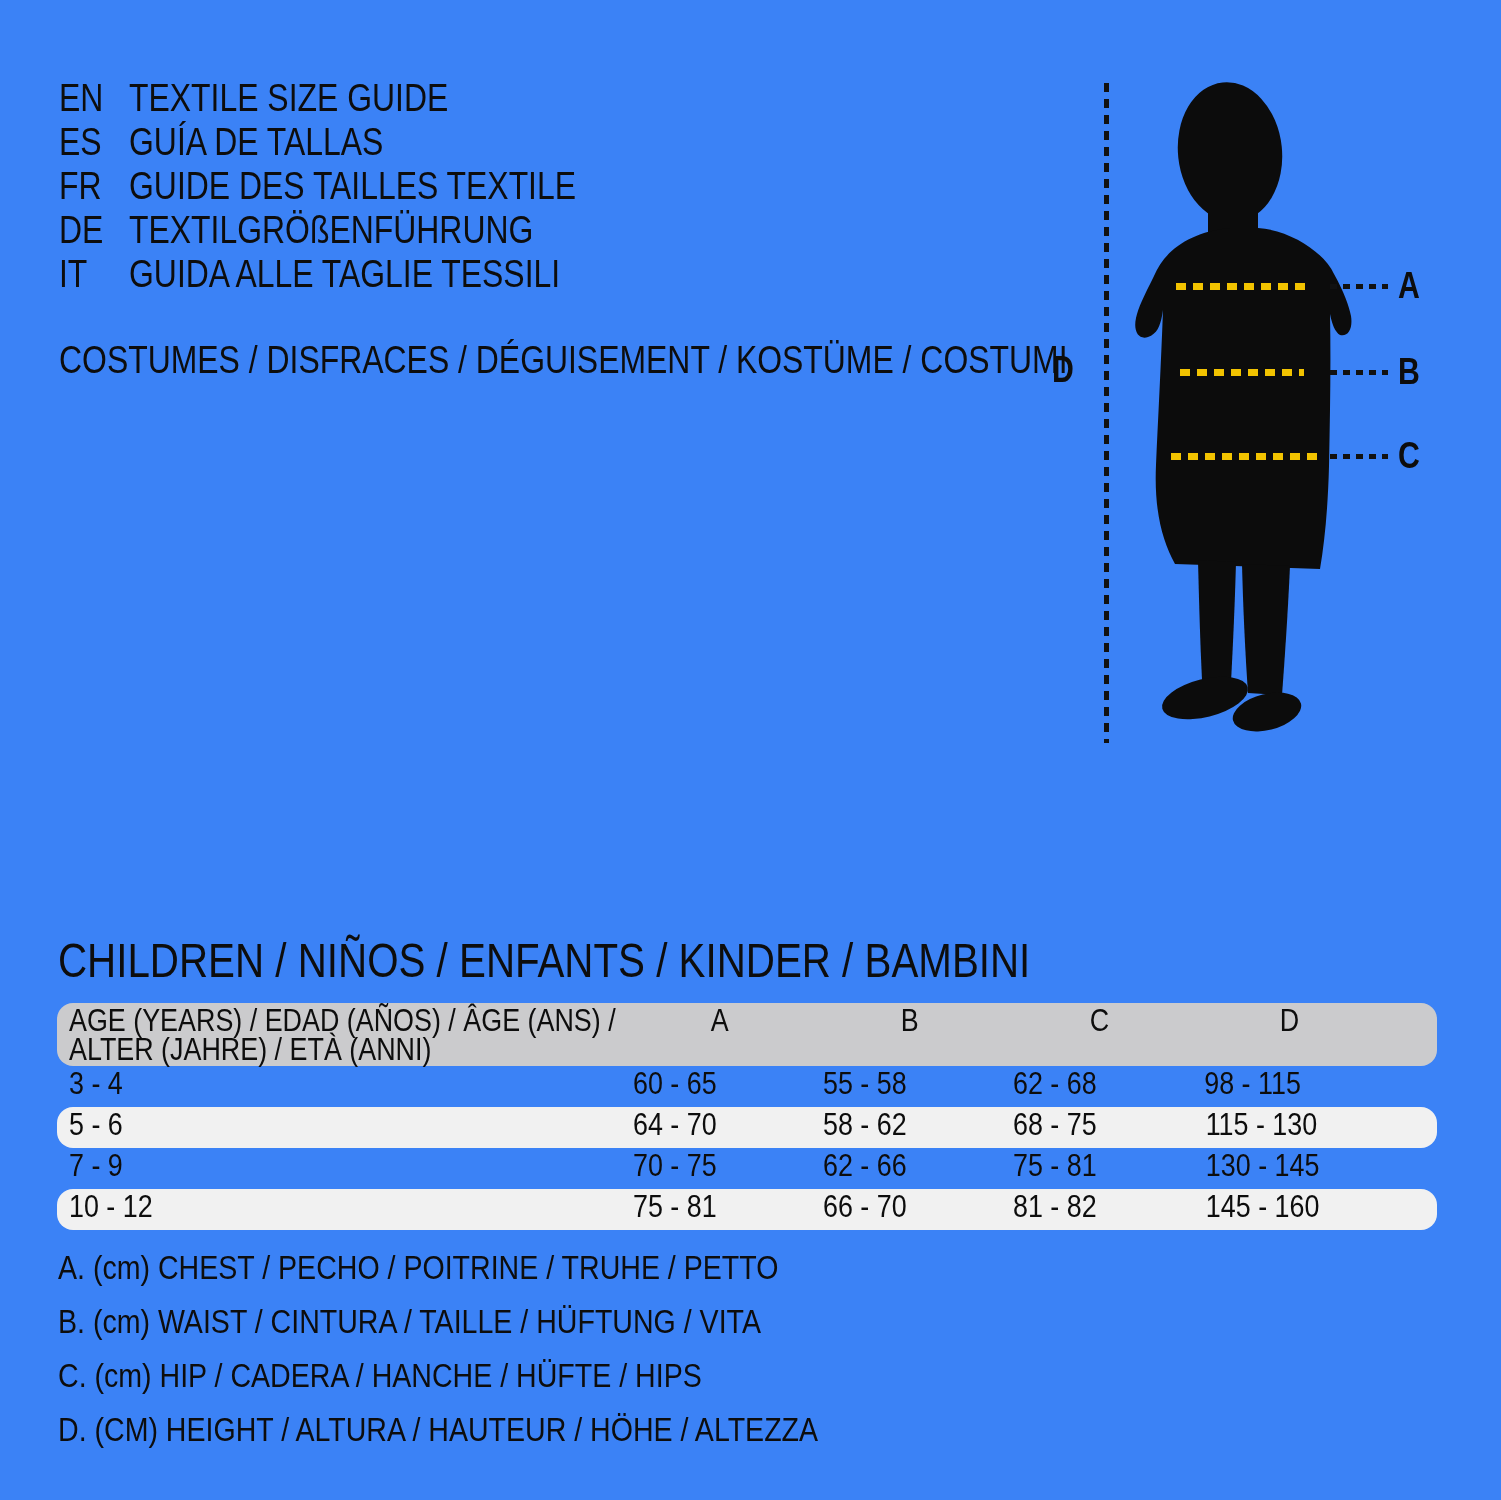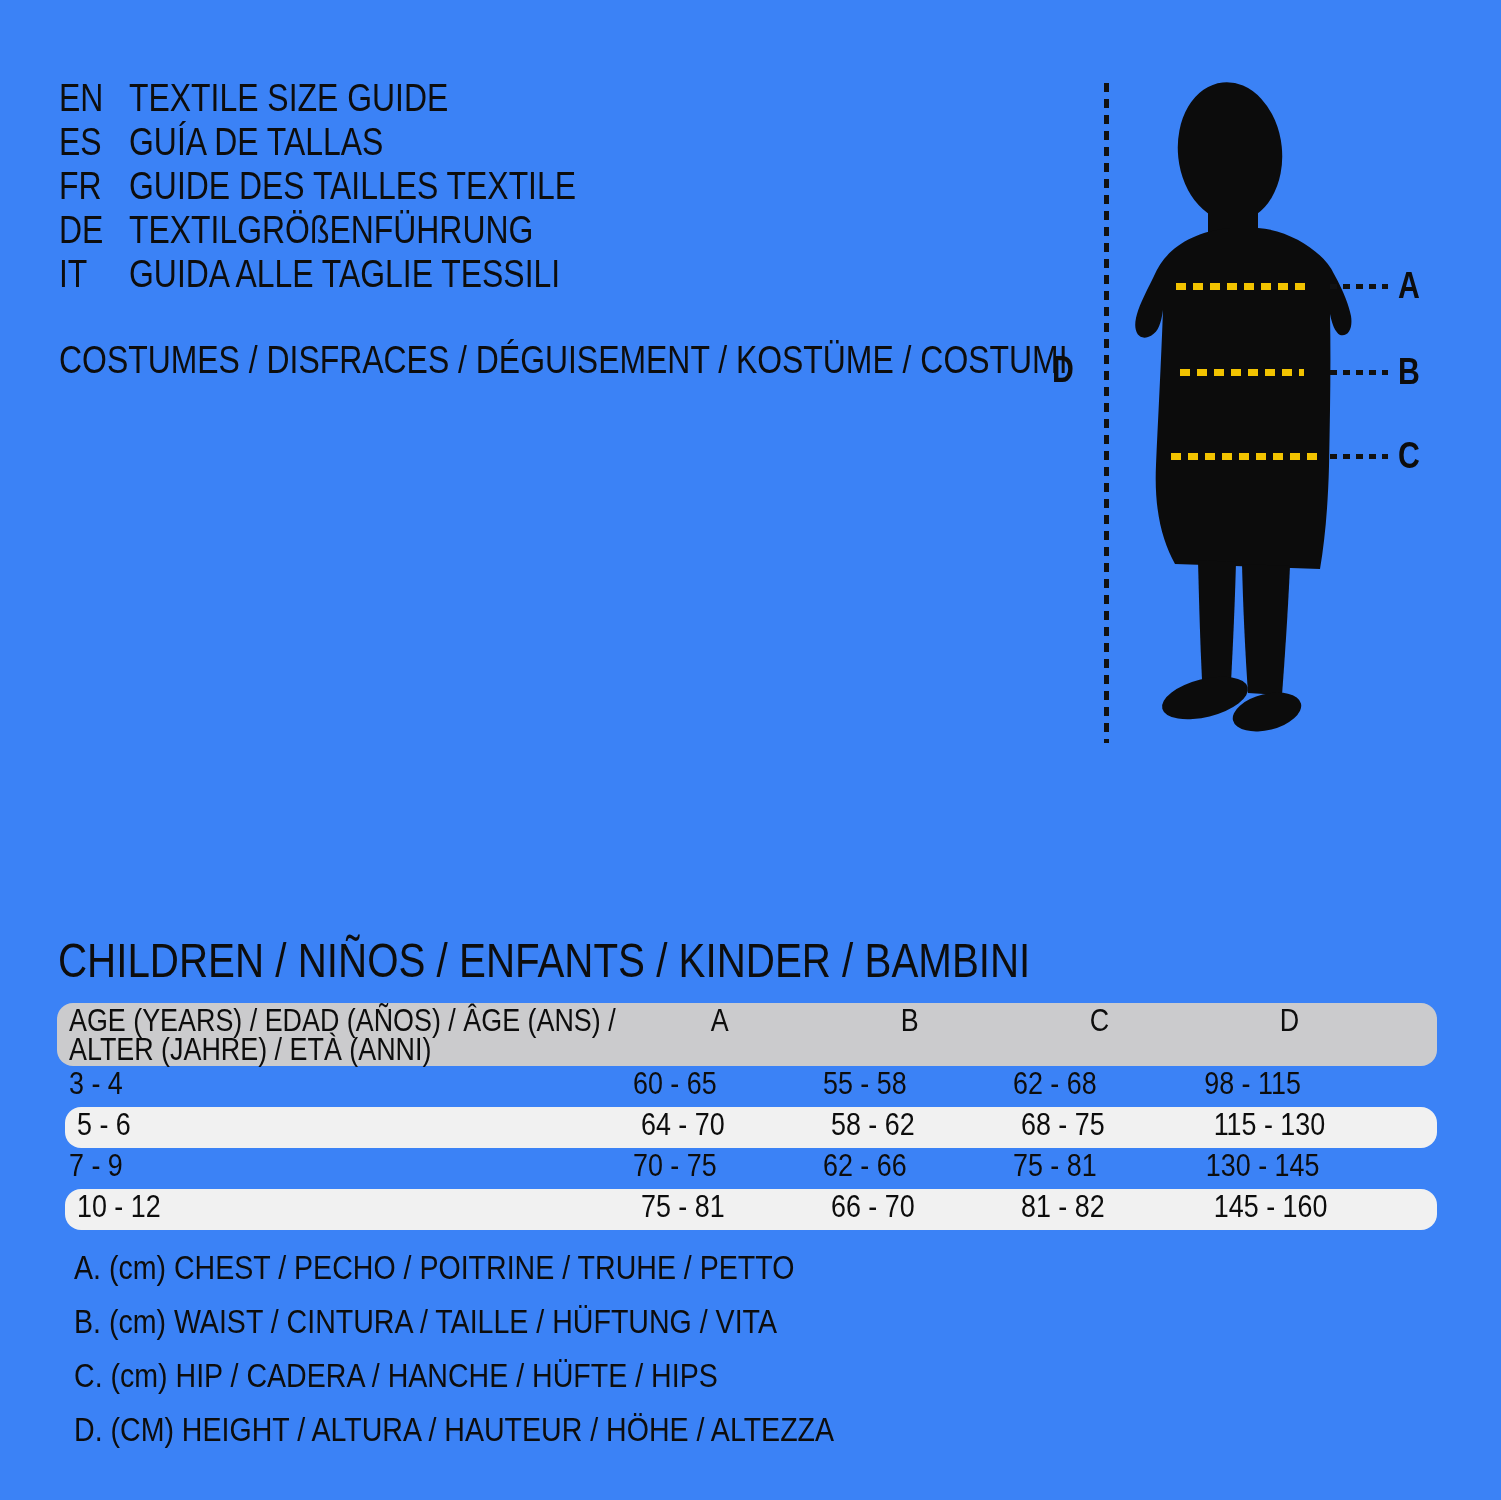--- a/index.html
+++ b/index.html
@@ -34,26 +34,26 @@
   .section-title{position:absolute;left:58px;top:941px;height:40px;line-height:40px;font-size:48px;}
 
   
   .size-table{position:absolute;left:57px;top:1003px;width:1380px;font-size:32px;}
   .thead,.trow{display:grid;grid-template-columns:568px 190px 190px 190px 190px;border-radius:16px;}
   .thead{background:#cbcbcd;height:63px;padding-top:0;}
   .age-head{padding:3px 0 0 12px;}
   .age-head div{line-height:29px;}
   .col-head{text-align:center;line-height:29px;padding-top:3px;}
   .trow{height:41px;line-height:35px;}
-  .trow.alt{background:#f1f1f1;margin-left:8px;}
+  .trow.alt{background:#f1f1f1;}
   .age-cell{padding-left:12px;}
   .num{text-align:left;}
 
   
-  .legend{position:absolute;left:74px;top:1240px;text-decoration:underline;}
+  .legend{position:absolute;left:58px;top:1240px;text-decoration:underline;}
   .legend-item{height:54px;line-height:54px;font-size:34px;}
 </style>
 </head>
 <body>
 
 <div class="page">
 
   <section class="lang-block">
     <div class="lang-row">
       <span class="lang-code"><span class="cond">EN</span></span>

